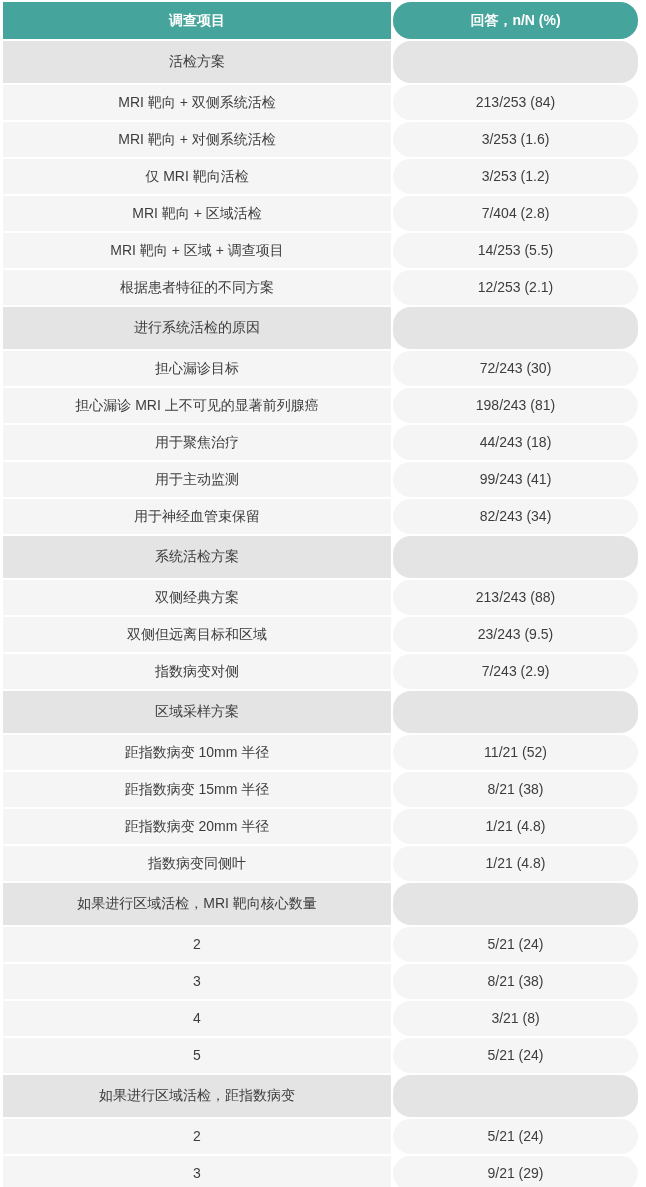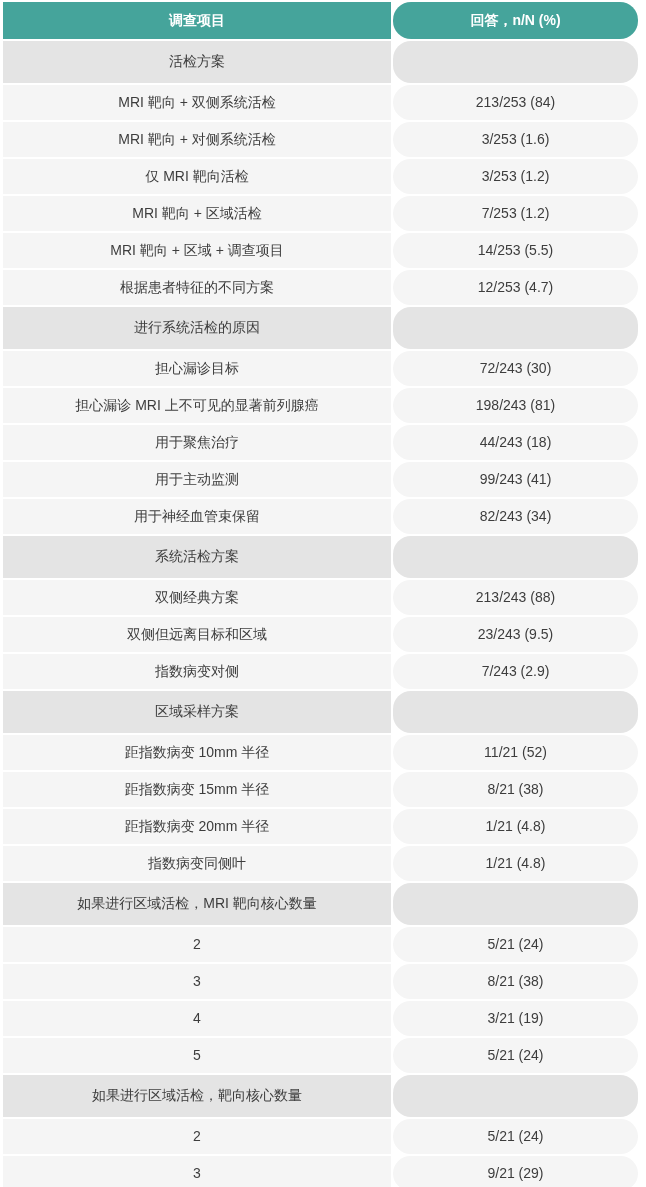--- a/index.html
+++ b/index.html
@@ -66,31 +66,31 @@
         <div class="cell c2">3/253 (1.6)</div>
       </div>
 
       <div class="row data-row">
         <div class="cell c1">仅 MRI 靶向活检</div>
         <div class="cell c2">3/253 (1.2)</div>
       </div>
 
       <div class="row data-row">
         <div class="cell c1">MRI 靶向 + 区域活检</div>
-        <div class="cell c2">7/253 (1.2)</div>
+        <div class="cell c2">7/404 (2.8)</div>
       </div>
 
       <div class="row data-row">
         <div class="cell c1">MRI 靶向 + 区域 + 调查项目</div>
         <div class="cell c2">14/253 (5.5)</div>
       </div>
 
       <div class="row data-row">
         <div class="cell c1">根据患者特征的不同方案</div>
-        <div class="cell c2">12/253 (4.7)</div>
+        <div class="cell c2">12/253 (2.1)</div>
       </div>
 
       <div class="row section-row">
         <div class="cell c1">进行系统活检的原因</div>
         <div class="cell c2"></div>
       </div>
 
       <div class="row data-row">
         <div class="cell c1">担心漏诊目标</div>
         <div class="cell c2">72/243 (30)</div>
@@ -171,30 +171,30 @@
         <div class="cell c2">5/21 (24)</div>
       </div>
 
       <div class="row data-row">
         <div class="cell c1">3</div>
         <div class="cell c2">8/21 (38)</div>
       </div>
 
       <div class="row data-row">
         <div class="cell c1">4</div>
-        <div class="cell c2">3/21 (19)</div>
+        <div class="cell c2">3/21 (8)</div>
       </div>
 
       <div class="row data-row">
         <div class="cell c1">5</div>
         <div class="cell c2">5/21 (24)</div>
       </div>
 
       <div class="row section-row">
-        <div class="cell c1">如果进行区域活检，靶向核心数量</div>
+        <div class="cell c1">如果进行区域活检，距指数病变</div>
         <div class="cell c2"></div>
       </div>
 
       <div class="row data-row">
         <div class="cell c1">2</div>
         <div class="cell c2">5/21 (24)</div>
       </div>
 
       <div class="row data-row">
         <div class="cell c1">3</div>

